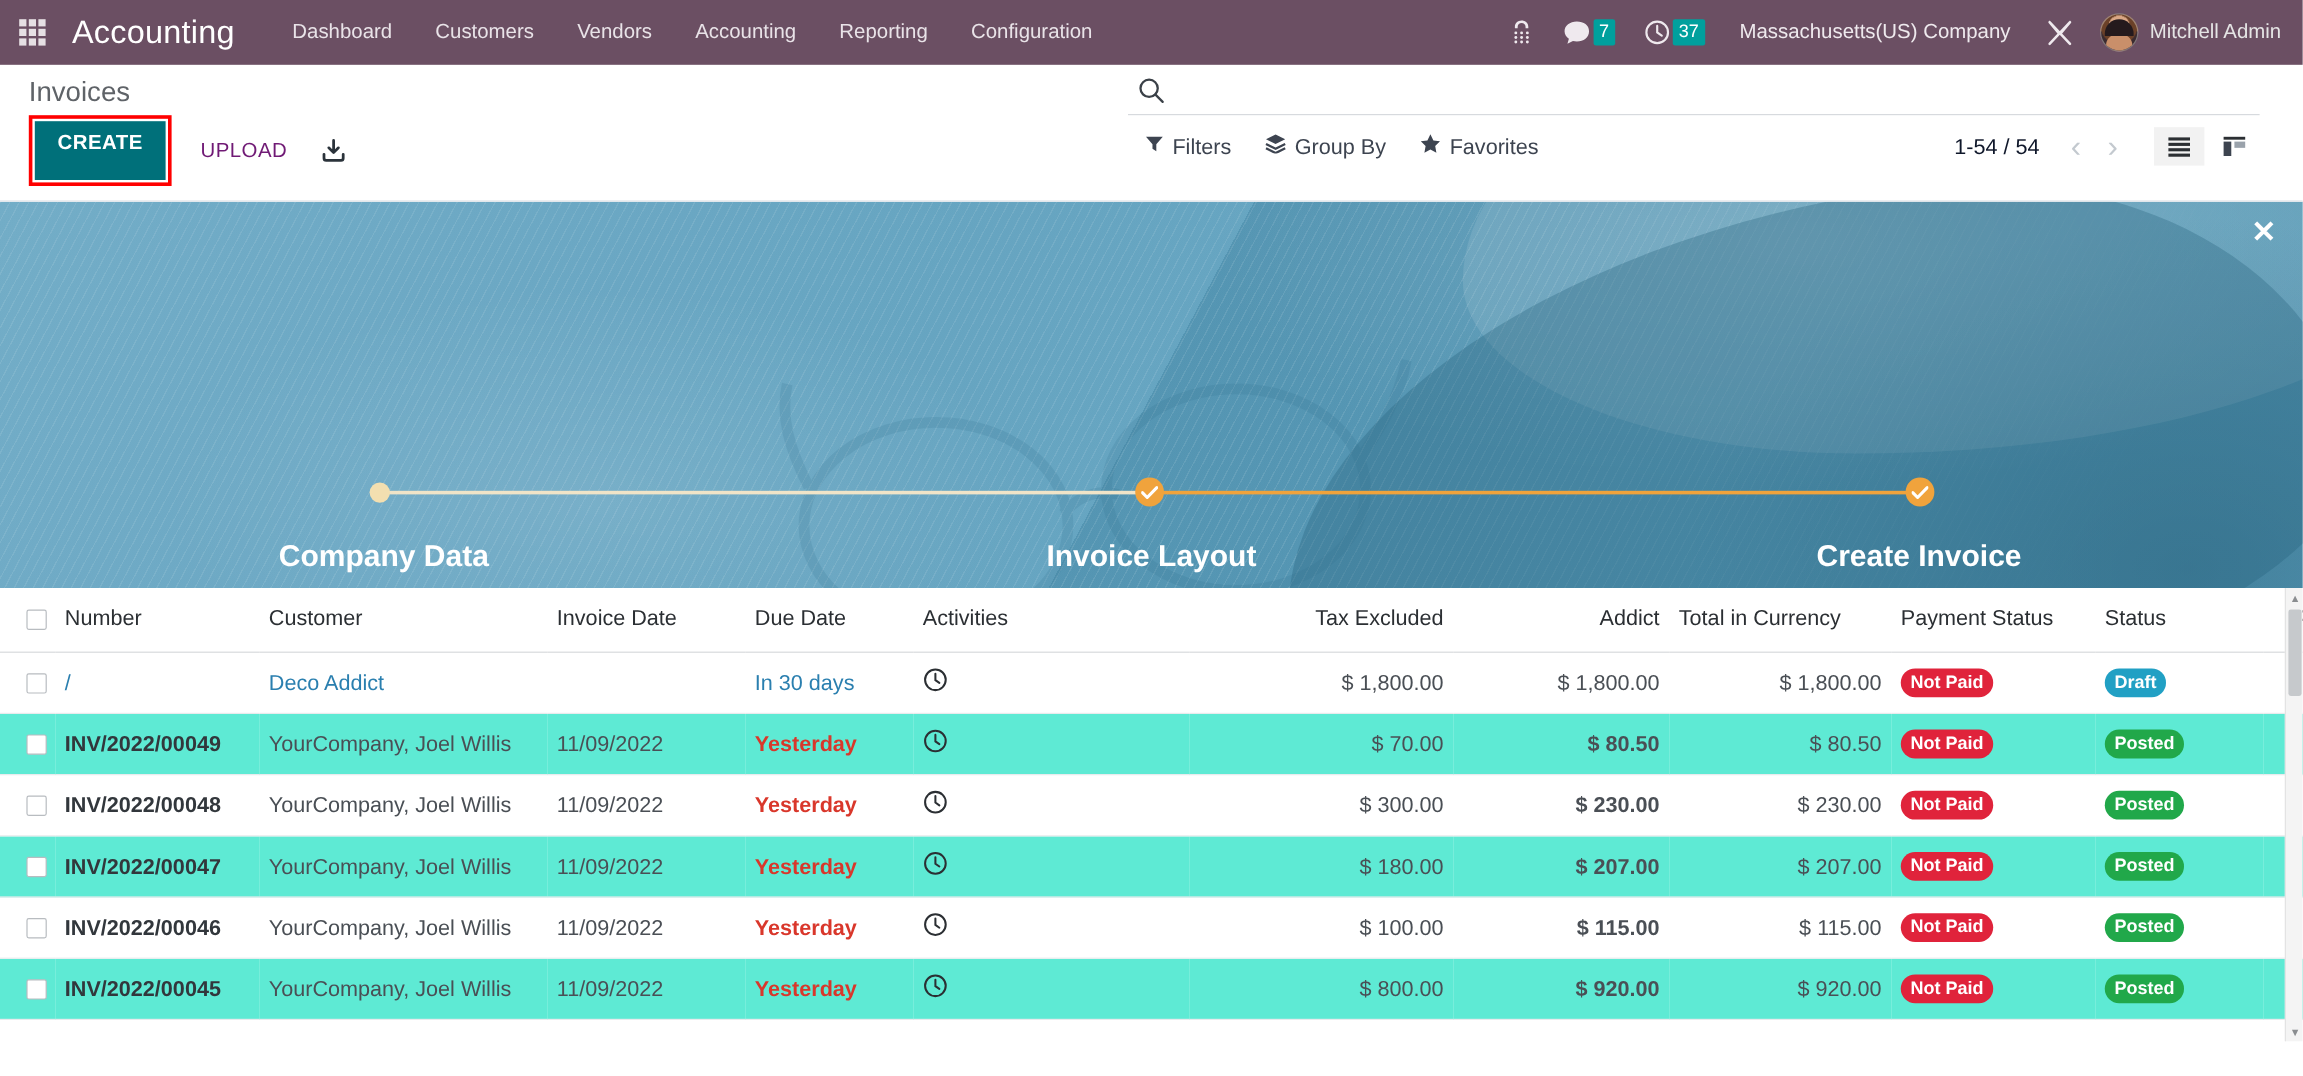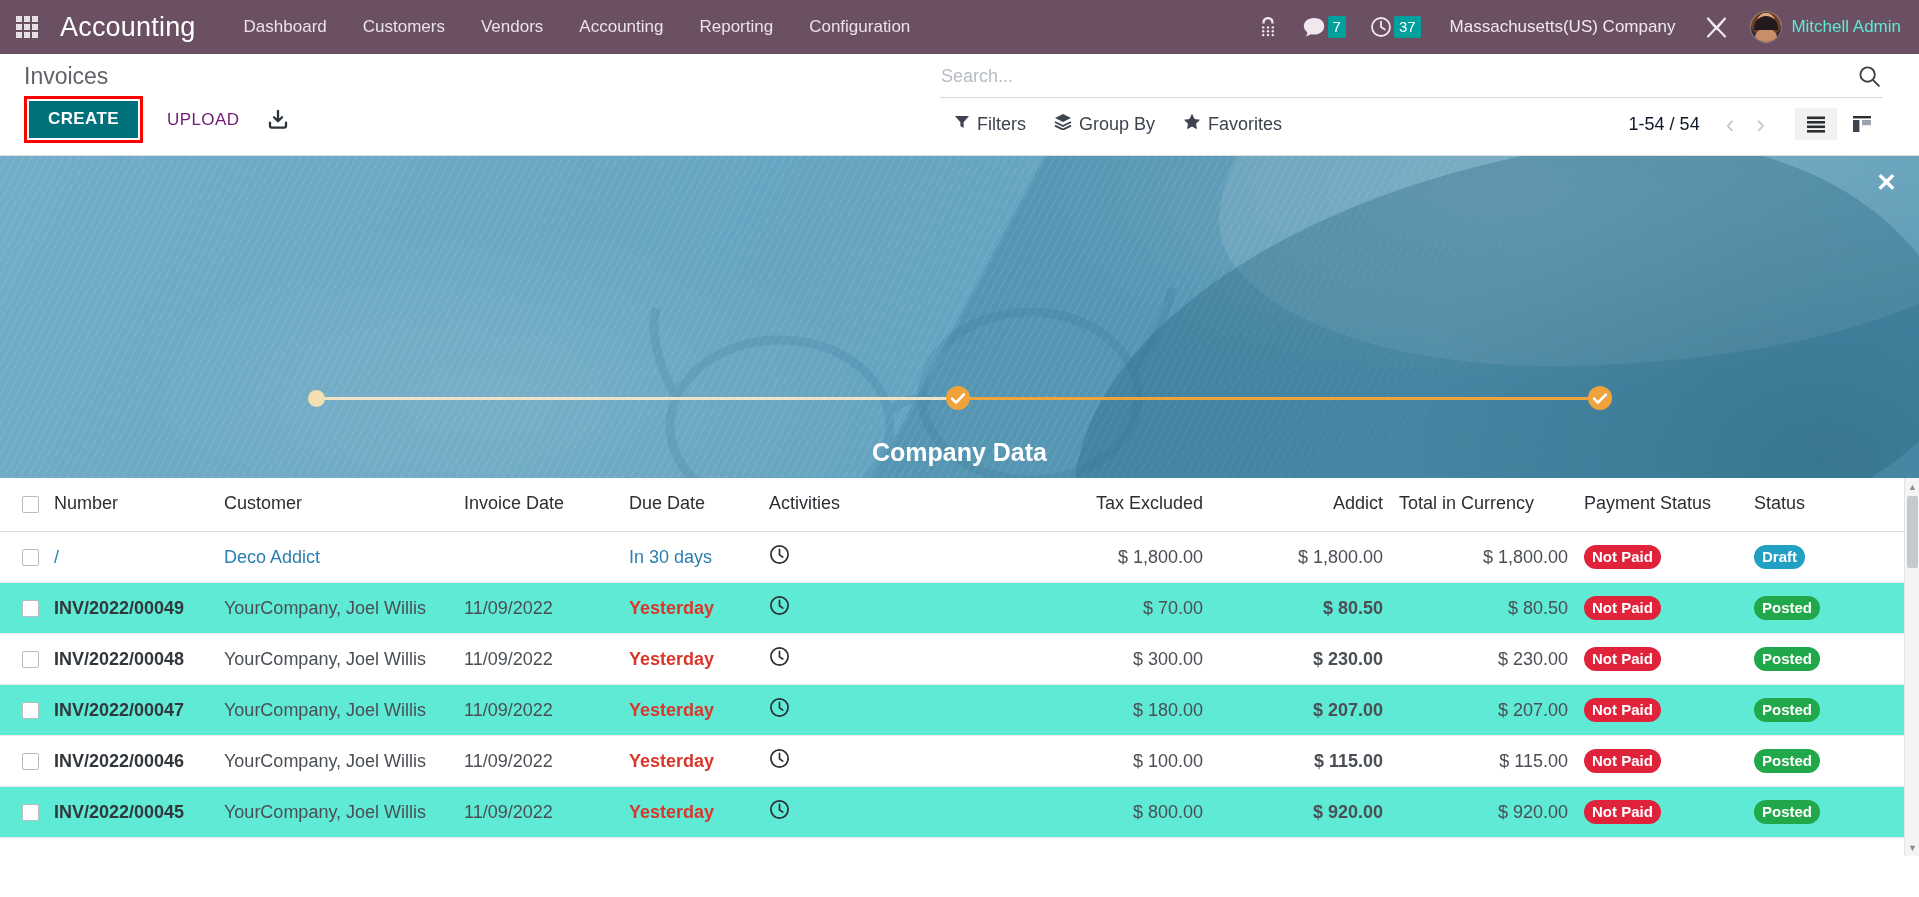--- a/index.html
+++ b/index.html
@@ -93,21 +93,21 @@
   .avatar:after{
     content:"";position:absolute;left:50%;top:54%;transform:translateX(-50%);
     width:22px;height:20px;border-radius:50% 50% 40% 40%;
     background:#c98f6a;
   }
   .avatar:before{
     content:"";position:absolute;left:50%;top:14%;transform:translateX(-50%);
     width:24px;height:14px;border-radius:12px 12px 0 0;
     background:#241a1d; z-index:2;
   }
-  .user-name { font-size:17px; color:#5eead4; white-space:nowrap;}
+  .user-name { font-size:17px; color:#e5e5e5; white-space:nowrap;}
 
   
   .control-panel {
     background:#fff;
     border-bottom:1px solid #dee2e6;
     padding: 0 0 0 0;
     position:relative;
     z-index:20;
   }
   .cp-row {
@@ -130,21 +130,21 @@
     padding:2px;
     display:inline-block;
   }
   .btn-create {
     background:#00707a;
     color:#fff;
     border:none;
     font-size:17px;
     font-weight:700;
     letter-spacing:.4px;
-    padding: 8px 19px 9px;
+    padding: 8px 19px 21px;
     cursor:pointer;
     font-family:"Liberation Sans", sans-serif;
     display:block;
   }
   .btn-upload {
     background:transparent;
     border:none;
     color:#701a75;
     font-size:17px;
     font-weight:400;
@@ -267,21 +267,21 @@
     background:#f0a33c;
   }
   .ob-dot {
     position:absolute; top:-10px; width:24px; height:24px; border-radius:50%;
     display:flex;align-items:center;justify-content:center;
   }
   .ob-dot.small { background:#f3dfb0; width:17px; height:17px; top:-6px; }
   .ob-dot.check { background:#f0a33c; color:#fff; }
   .ob-steps {
     position:absolute; top:0; left:0; right:0; bottom:0;
-    display:flex; z-index:4;flex-direction:column;
+    display:flex; z-index:4;
   }
   .ob-step {
     flex:1; text-align:center; padding-top: 282px;
   }
   .ob-step h3 {
     font-size: 25px; font-weight:700; color:#ffffff; margin-bottom: 14px;
   }
 
   
   .list-wrap {
@@ -448,21 +448,20 @@
           <svg width="22" height="22" viewBox="0 0 22 22">
               <path d="M11 2v9M11 12.2l-4-4M11 12.2l4-4" stroke="#2b333b" stroke-width="2.3" fill="none" stroke-linecap="round" stroke-linejoin="round"></path>
               <path d="M3 13.6v3.2c0 1 .8 1.8 1.8 1.8h12.4c1 0 1.8-.8 1.8-1.8v-3.2" stroke="#2b333b" stroke-width="2.3" fill="none" stroke-linecap="round"></path>
             </svg>
         </button>
       </div>
     </div>
 
     <div class="cp-right">
       <div class="searchbar">
-        <input class="search-input" type="text" placeholder="Search..." style="">
         <button class="search-icon-btn">
           <svg width="23" height="23" viewBox="0 0 23 23">
               <circle cx="9.6" cy="9.6" r="7.2" fill="none" stroke="#3b4148" stroke-width="1.9"></circle>
               <path d="M14.9 14.9l6 6" stroke="#3b4148" stroke-width="1.9" stroke-linecap="round"></path>
             </svg>
         </button>
       </div>
       <div class="cp-tools">
         <button class="tool-btn">
           <span>

